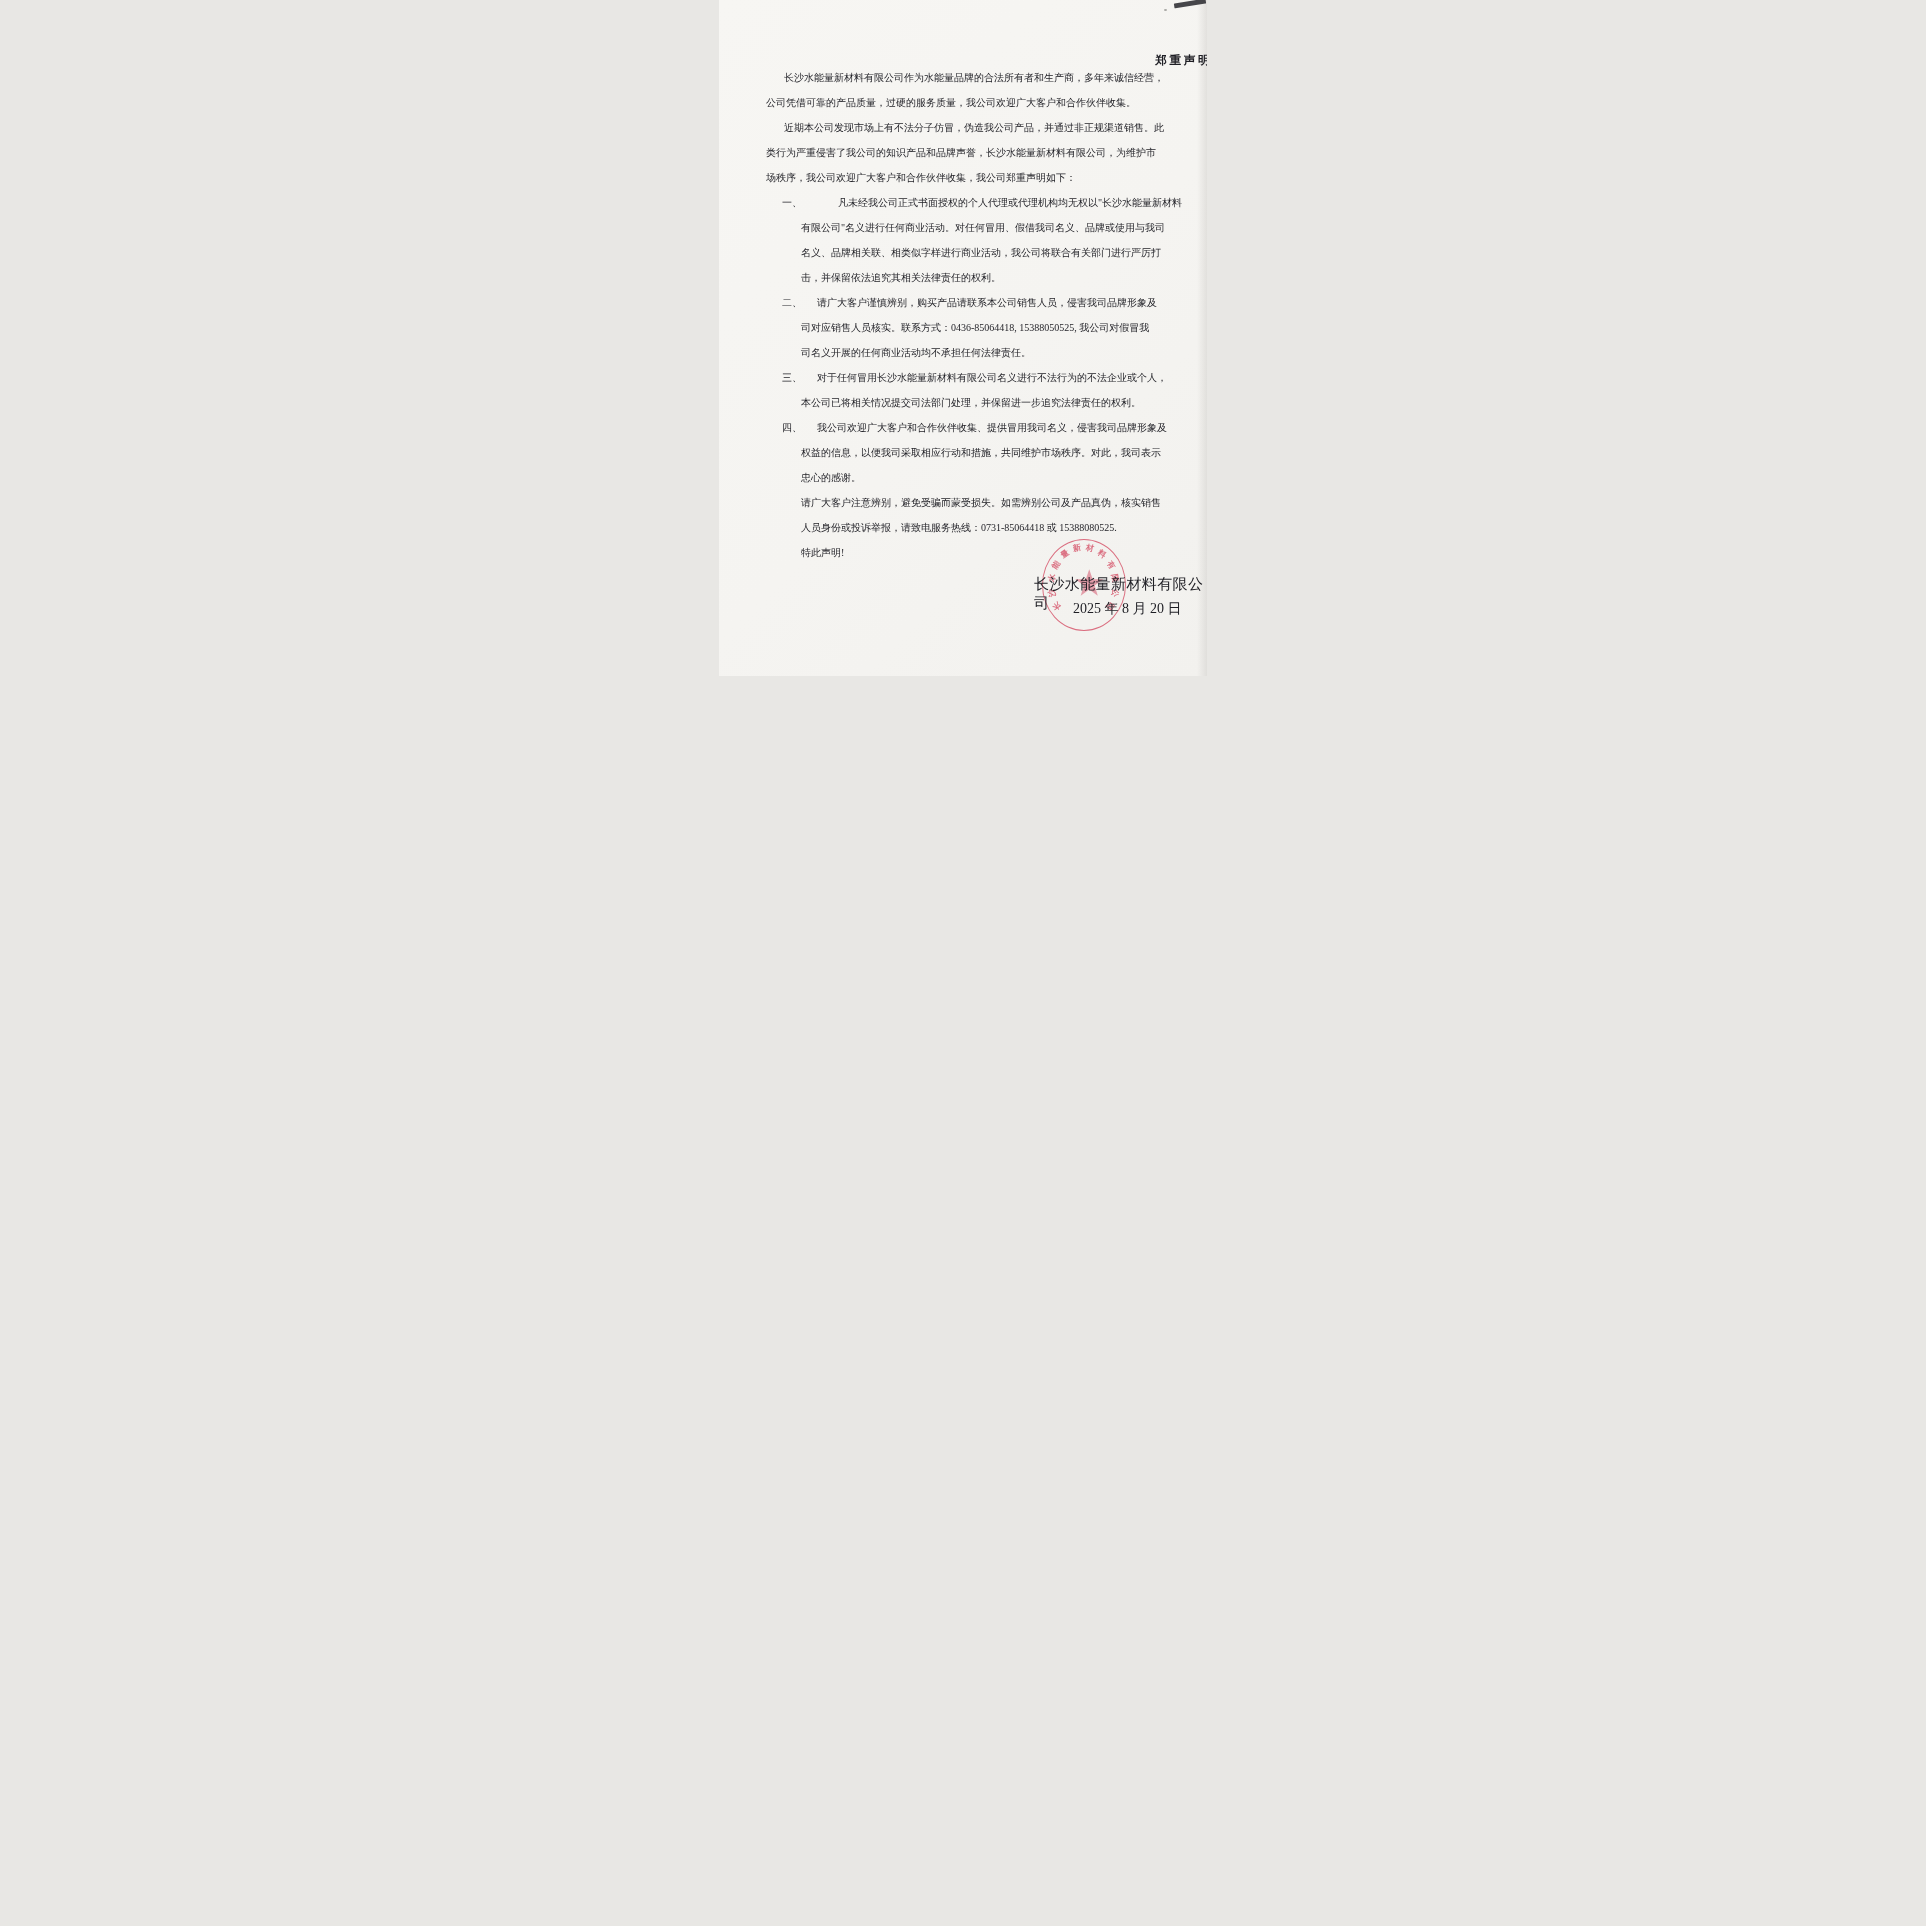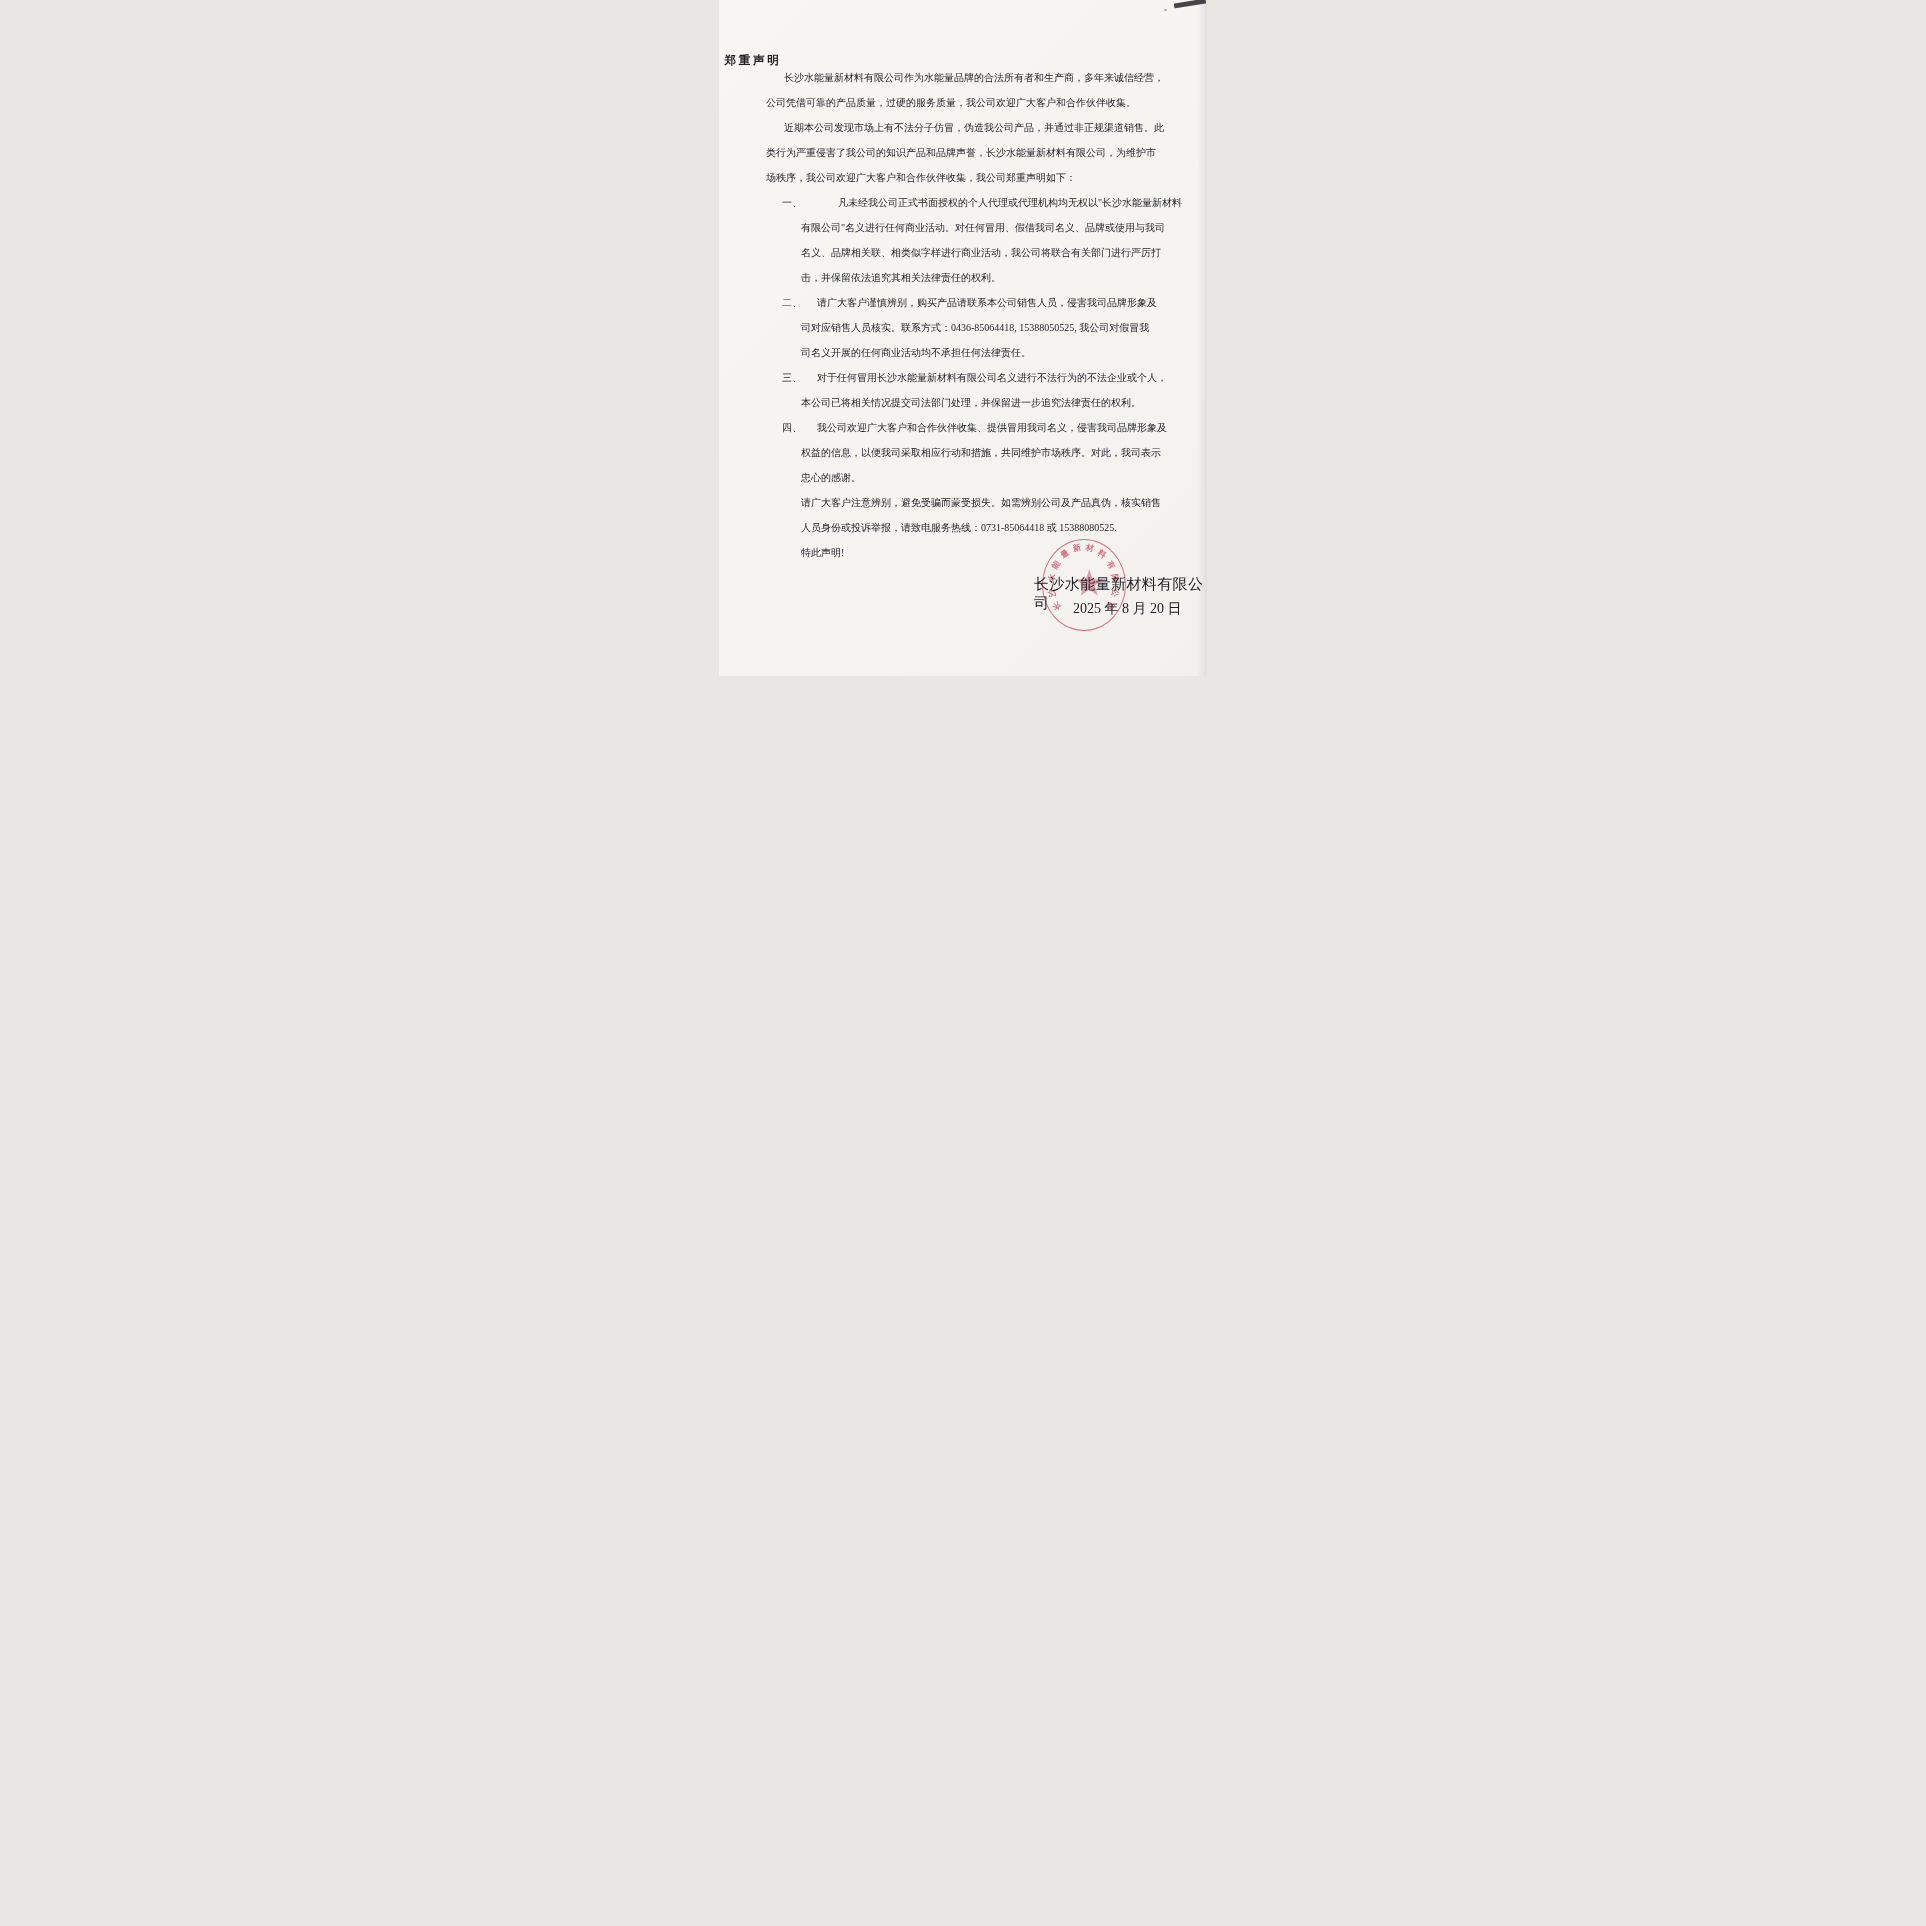--- a/index.html
+++ b/index.html
@@ -13,21 +13,21 @@
     color:#1e1e24;
   }
   .edge-shade{position:absolute;right:0;top:0;width:10px;height:100%;
     background:linear-gradient(to left,rgba(190,188,184,.35),rgba(190,188,184,0));}
   .artifact-1{position:absolute;left:455px;top:0.8px;width:32px;height:5px;
     background:#2d2d32;transform:rotate(-9deg);border-radius:0.8px;opacity:.88;}
   .artifact-2{position:absolute;left:445px;top:9.2px;width:2.7px;height:1.9px;
     background:#8a8a88;border-radius:50%;opacity:.7;}
   .title{
     position:absolute;top:45px;left:0;width:100%;
-    text-align:left;font-size:11.6px;font-weight:bold;letter-spacing:2.7px;
+    text-align:right;font-size:11.6px;font-weight:bold;letter-spacing:2.7px;
     transform:translateX(5.4px);
   }
   .doc-body{position:absolute;left:47px;top:65px;width:395px;}
   .line{height:25px;line-height:25px;font-size:10px;white-space:nowrap;}
   .p-first{padding-left:18px;}
   .item-line{padding-left:16px;}
   .num{display:inline-block;}
   .num-w1{width:56px;}
   .num-w{width:35px;}
   .hang{padding-left:35px;}

